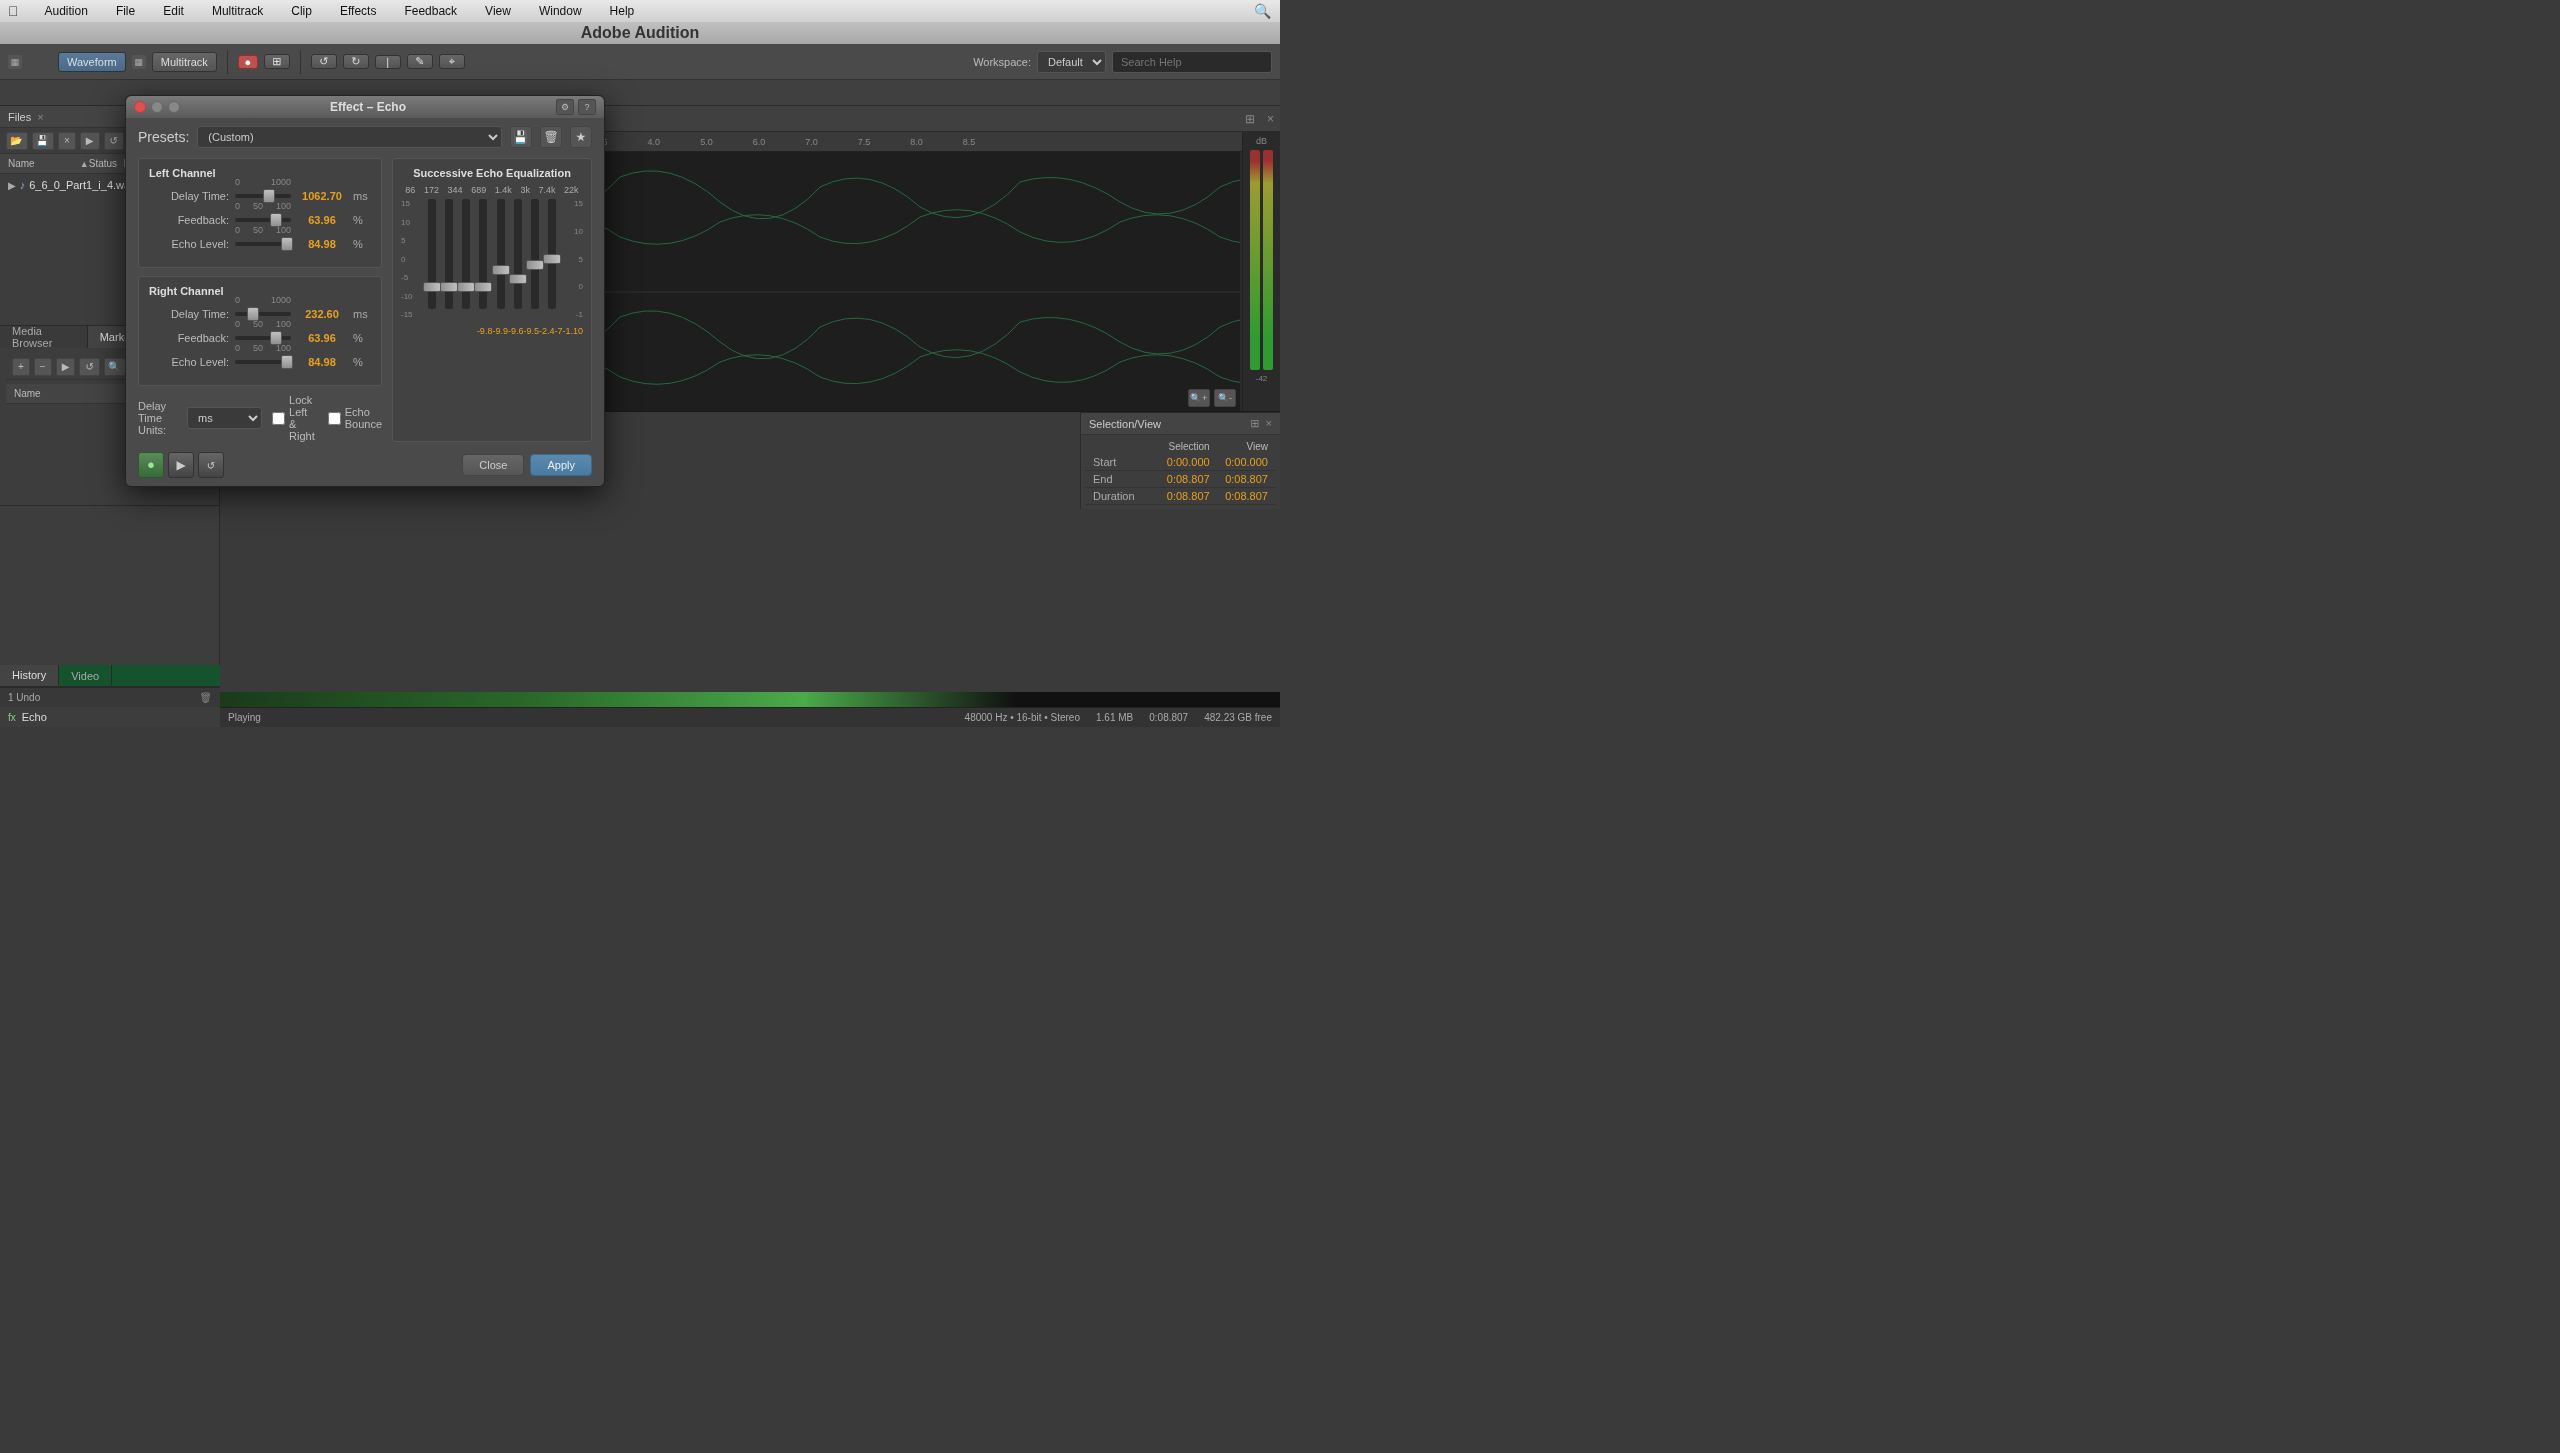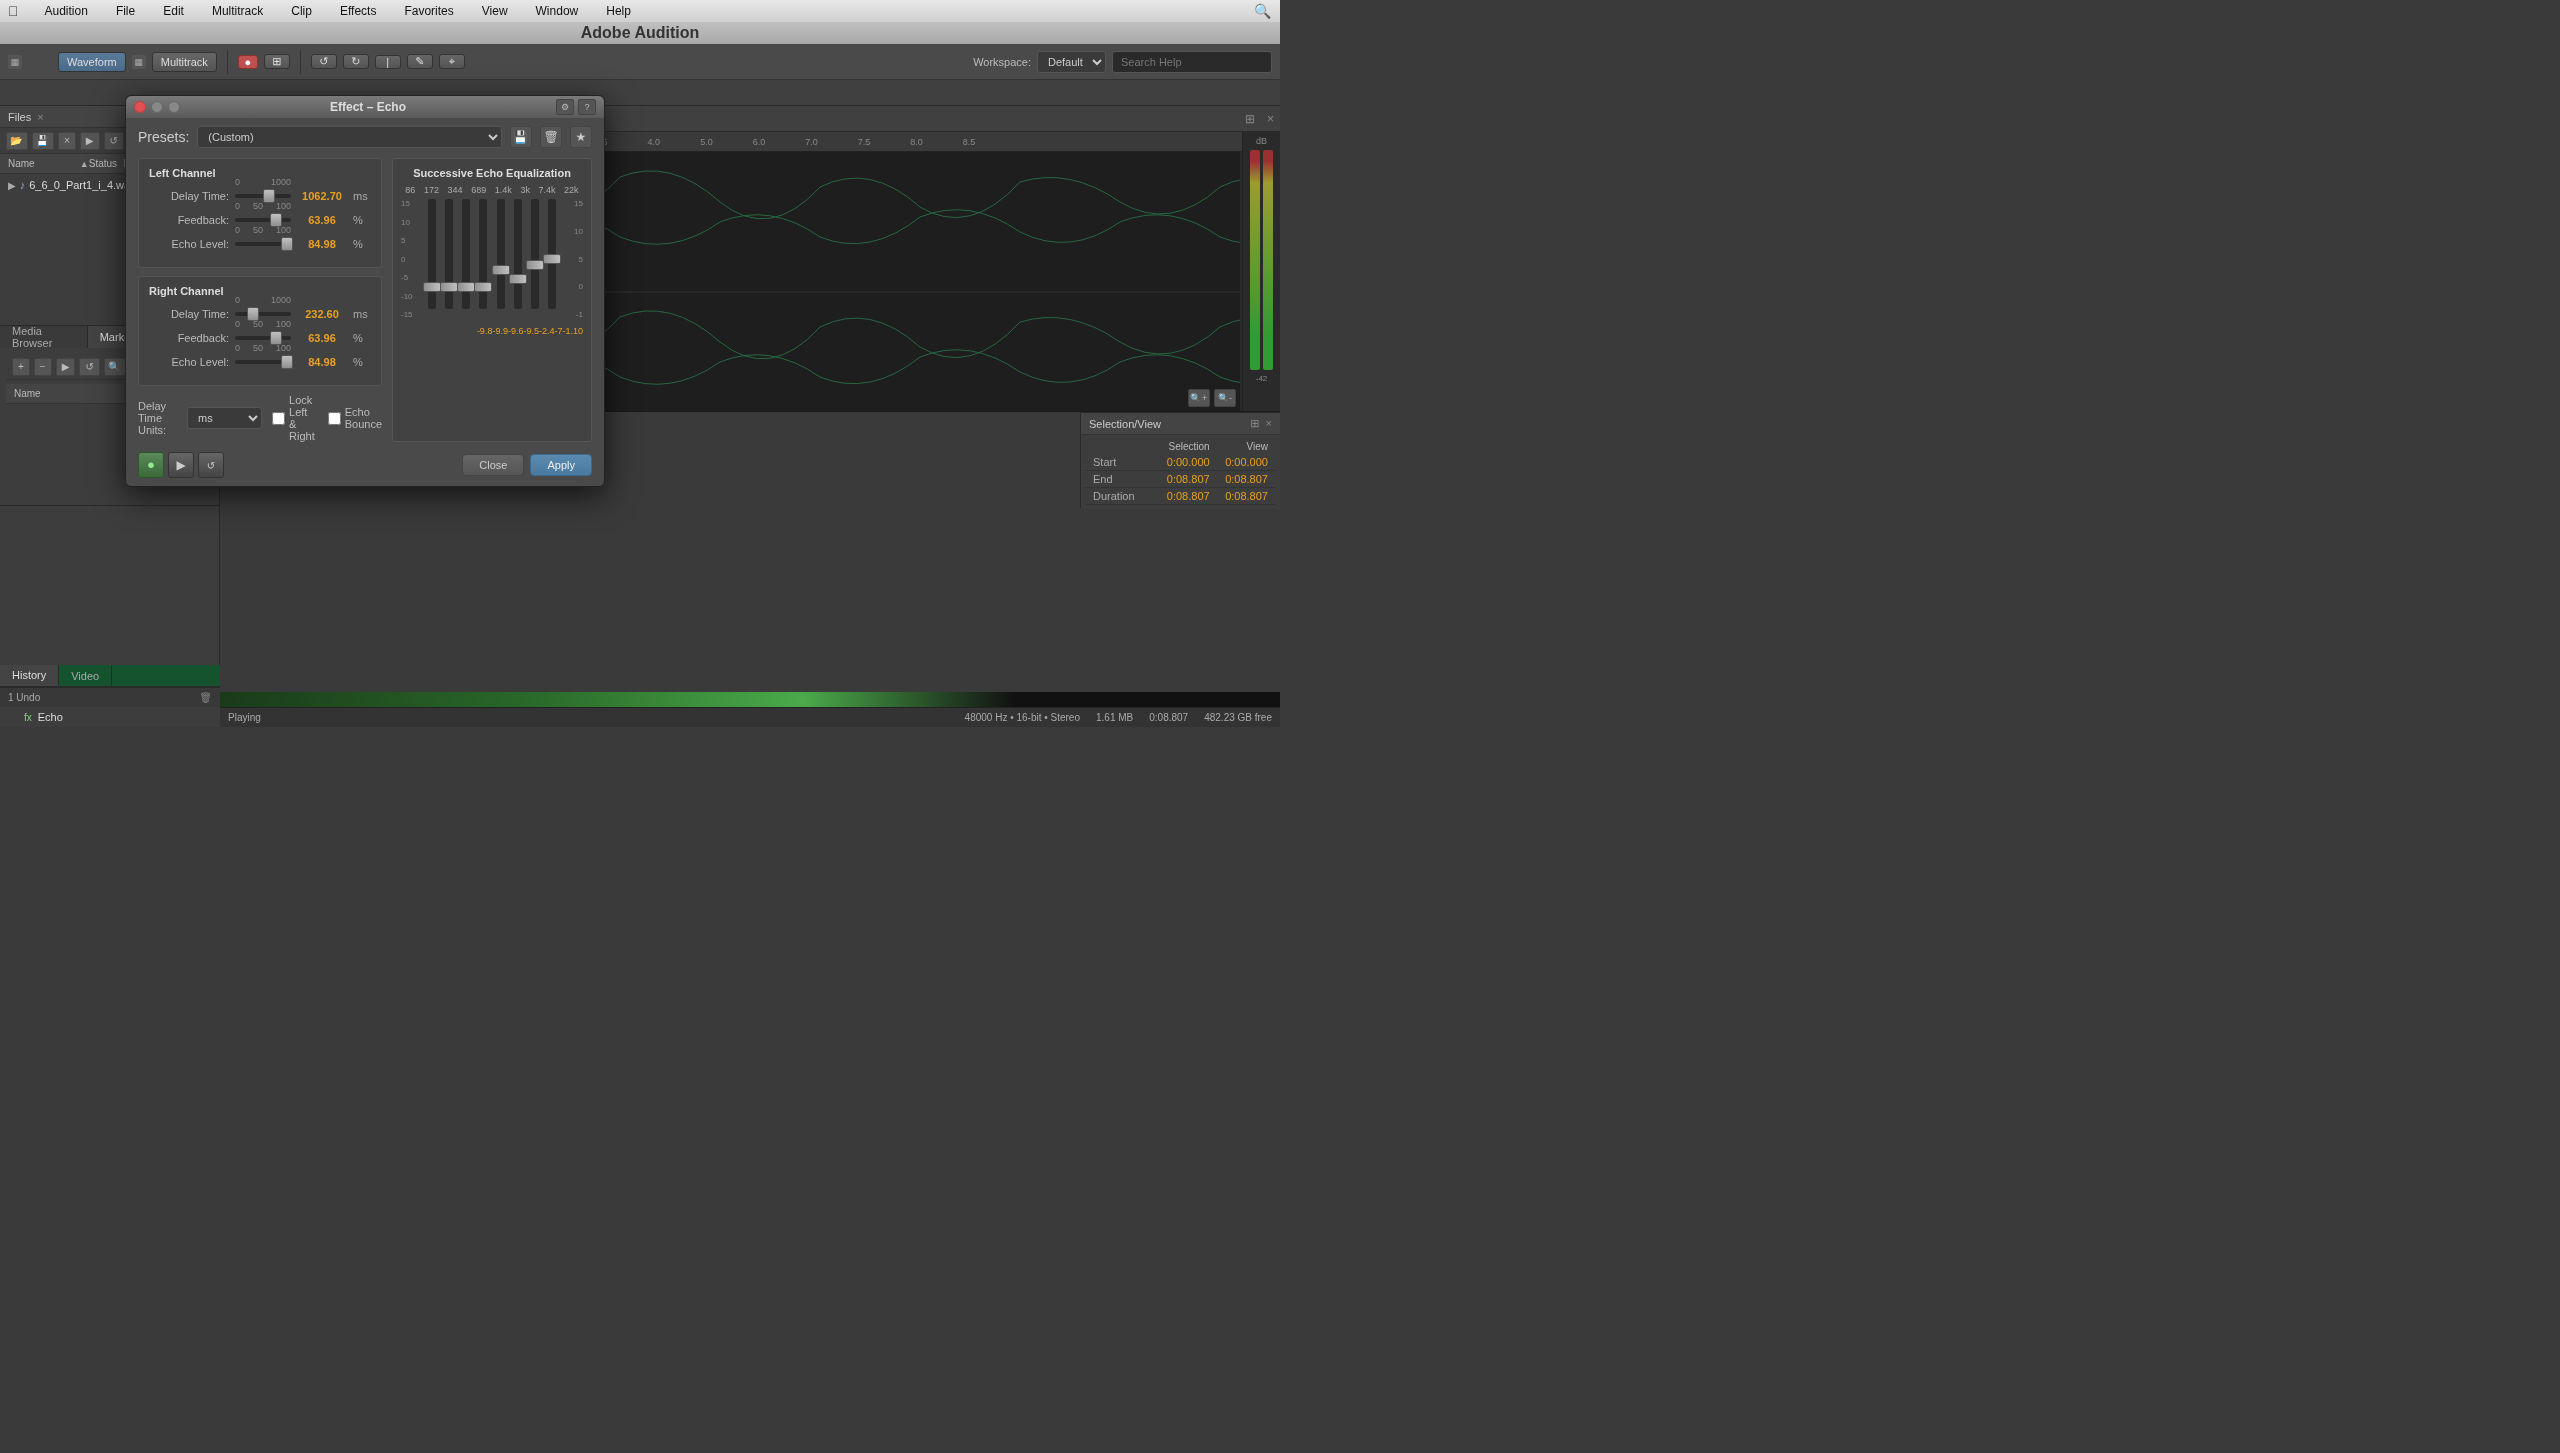--- a/index.html
+++ b/index.html
@@ -213,21 +213,21 @@
     }
     .history-tab-row {
       display: flex;
       height: 22px;
       background: #14532d;
       border-bottom: 1px solid #2a2a2a;
     }
     .history-item {
       display: flex;
       align-items: center;
-      padding: 2px 24px;
+      padding: 2px 8px;
       height: 20px;
       font-size: 11px;
       color: #ddd;
       cursor: pointer;
       gap: 6px;
     }
     .history-item .icon { color: #88aacc; }
     .history-item .fx-icon { color: #88cc88; font-size: 10px; }
 
     
@@ -706,21 +706,21 @@
 <body>
 
 <div id="menubar">
   <span class="apple-logo"></span>
   <span class="menu-item">Audition</span>
   <span class="menu-item">File</span>
   <span class="menu-item">Edit</span>
   <span class="menu-item">Multitrack</span>
   <span class="menu-item">Clip</span>
   <span class="menu-item">Effects</span>
-  <span class="menu-item">Favorites</span>
+  <span class="menu-item">Feedback</span>
   <span class="menu-item">View</span>
   <span class="menu-item">Window</span>
   <span class="menu-item">Help</span>
   <span style="flex:1"></span>
   <span style="font-size:14px; color:#666; cursor:pointer;">🔍</span>
 </div>
 
 <div id="titlebar">
   <span>Adobe Audition</span>
 </div>

